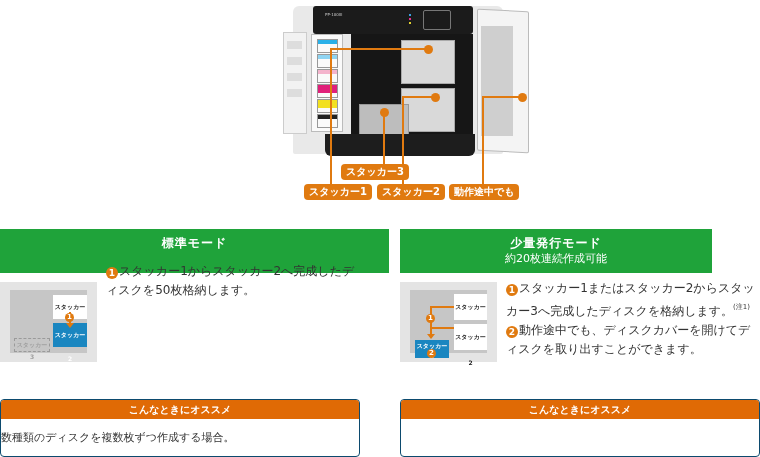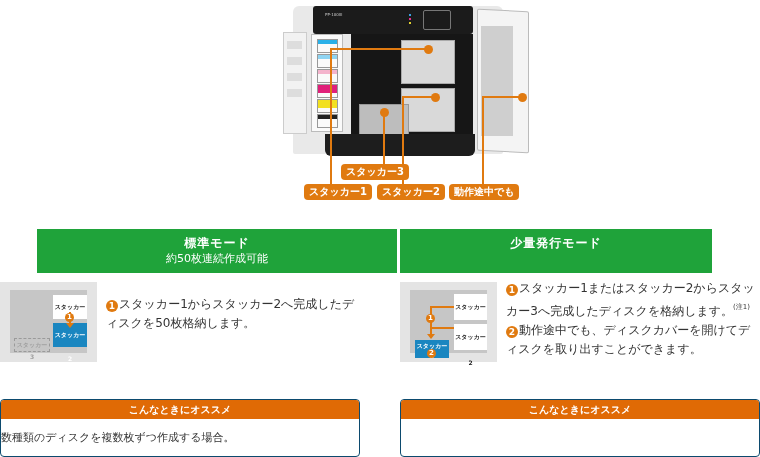--- a/index.html
+++ b/index.html
@@ -117,46 +117,46 @@
 
 <div class="callout-line" style="left:482px;top:96px;width:40px;height:2px;"></div>
 <div class="callout-line" style="left:482px;top:96px;width:2px;height:89px;"></div>
 <div class="callout-dot" style="left:522px;top:97px;"></div>
 
 <div class="tag" style="left:341px;top:164px;">スタッカー3</div>
 <div class="tag" style="left:304px;top:184px;">スタッカー1</div>
 <div class="tag" style="left:377px;top:184px;">スタッカー2</div>
 <div class="tag" style="left:449px;top:184px;">動作途中でも</div>
 
-<div class="mode-head" style="left:0;width:360px;margin-left:37px;">
+<div class="mode-head" style="left:0;width:389px;">
   <div class="t">標準モード</div>
-  <div class="s">約50枚連続作成可能</div>
 </div>
 
 <div class="diagram" style="left:0;">
   <div class="inner"></div>
   <div class="dbox white" style="left:53px;top:13px;width:34px;height:24px;line-height:24px;">スタッカー1</div>
   <div class="dbox blue" style="left:53px;top:41px;width:34px;height:24px;line-height:24px;">スタッカー2</div>
   <div class="dbox dash" style="left:14px;top:56px;width:34px;height:12px;line-height:12px;">スタッカー3</div>
   <div class="arr" style="left:69px;top:30px;width:2px;height:12px;"></div>
   <div class="arrhead" style="left:66px;top:41px;"></div>
   <div class="num" style="left:65px;top:31px;">1</div>
 </div>
 
-<div class="desc" style="left:106px;top:295px;width:256px;">
+<div class="desc" style="left:106px;top:262px;width:256px;">
   <span class="n">1</span><span>スタッカー1からスタッカー2へ完成したディスクを50枚格納します。</span>
 </div>
 
 <div class="rec" style="left:0;">
   <div class="h">こんなときにオススメ</div>
   <div class="b">数種類のディスクを複数枚ずつ作成する場合。</div>
 </div>
 
 <div class="mode-head" style="left:400px;width:312px;">
   <div class="t">少量発行モード</div>
+  <div class="s">約20枚連続作成可能</div>
 </div>
 
 <div class="diagram" style="left:400px;">
   <div class="inner"></div>
   <div class="dbox white" style="left:54px;top:12px;width:33px;height:26px;line-height:26px;">スタッカー1</div>
   <div class="dbox white" style="left:54px;top:42px;width:33px;height:26px;line-height:26px;">スタッカー2</div>
   <div class="dbox blue" style="left:15px;top:58px;width:34px;height:18px;line-height:10px;padding-top:1px;box-sizing:border-box;">スタッカー3</div>
   <div class="arr" style="left:30px;top:24px;width:24px;height:2px;"></div>
   <div class="arr" style="left:30px;top:45px;width:24px;height:2px;"></div>
   <div class="arr" style="left:30px;top:24px;width:2px;height:29px;"></div>

